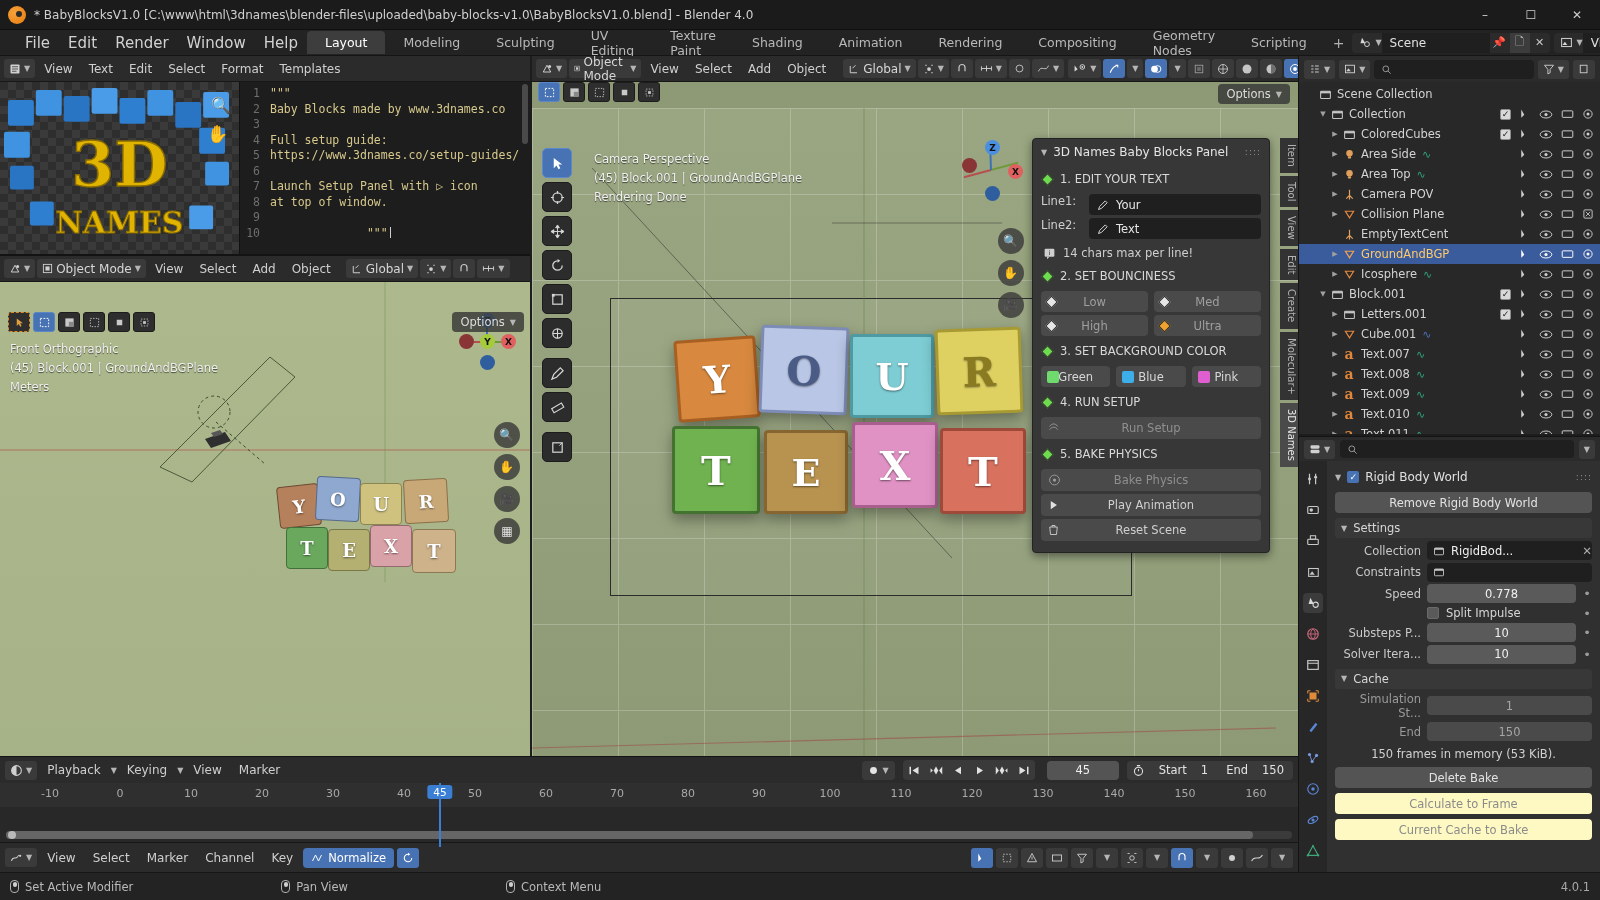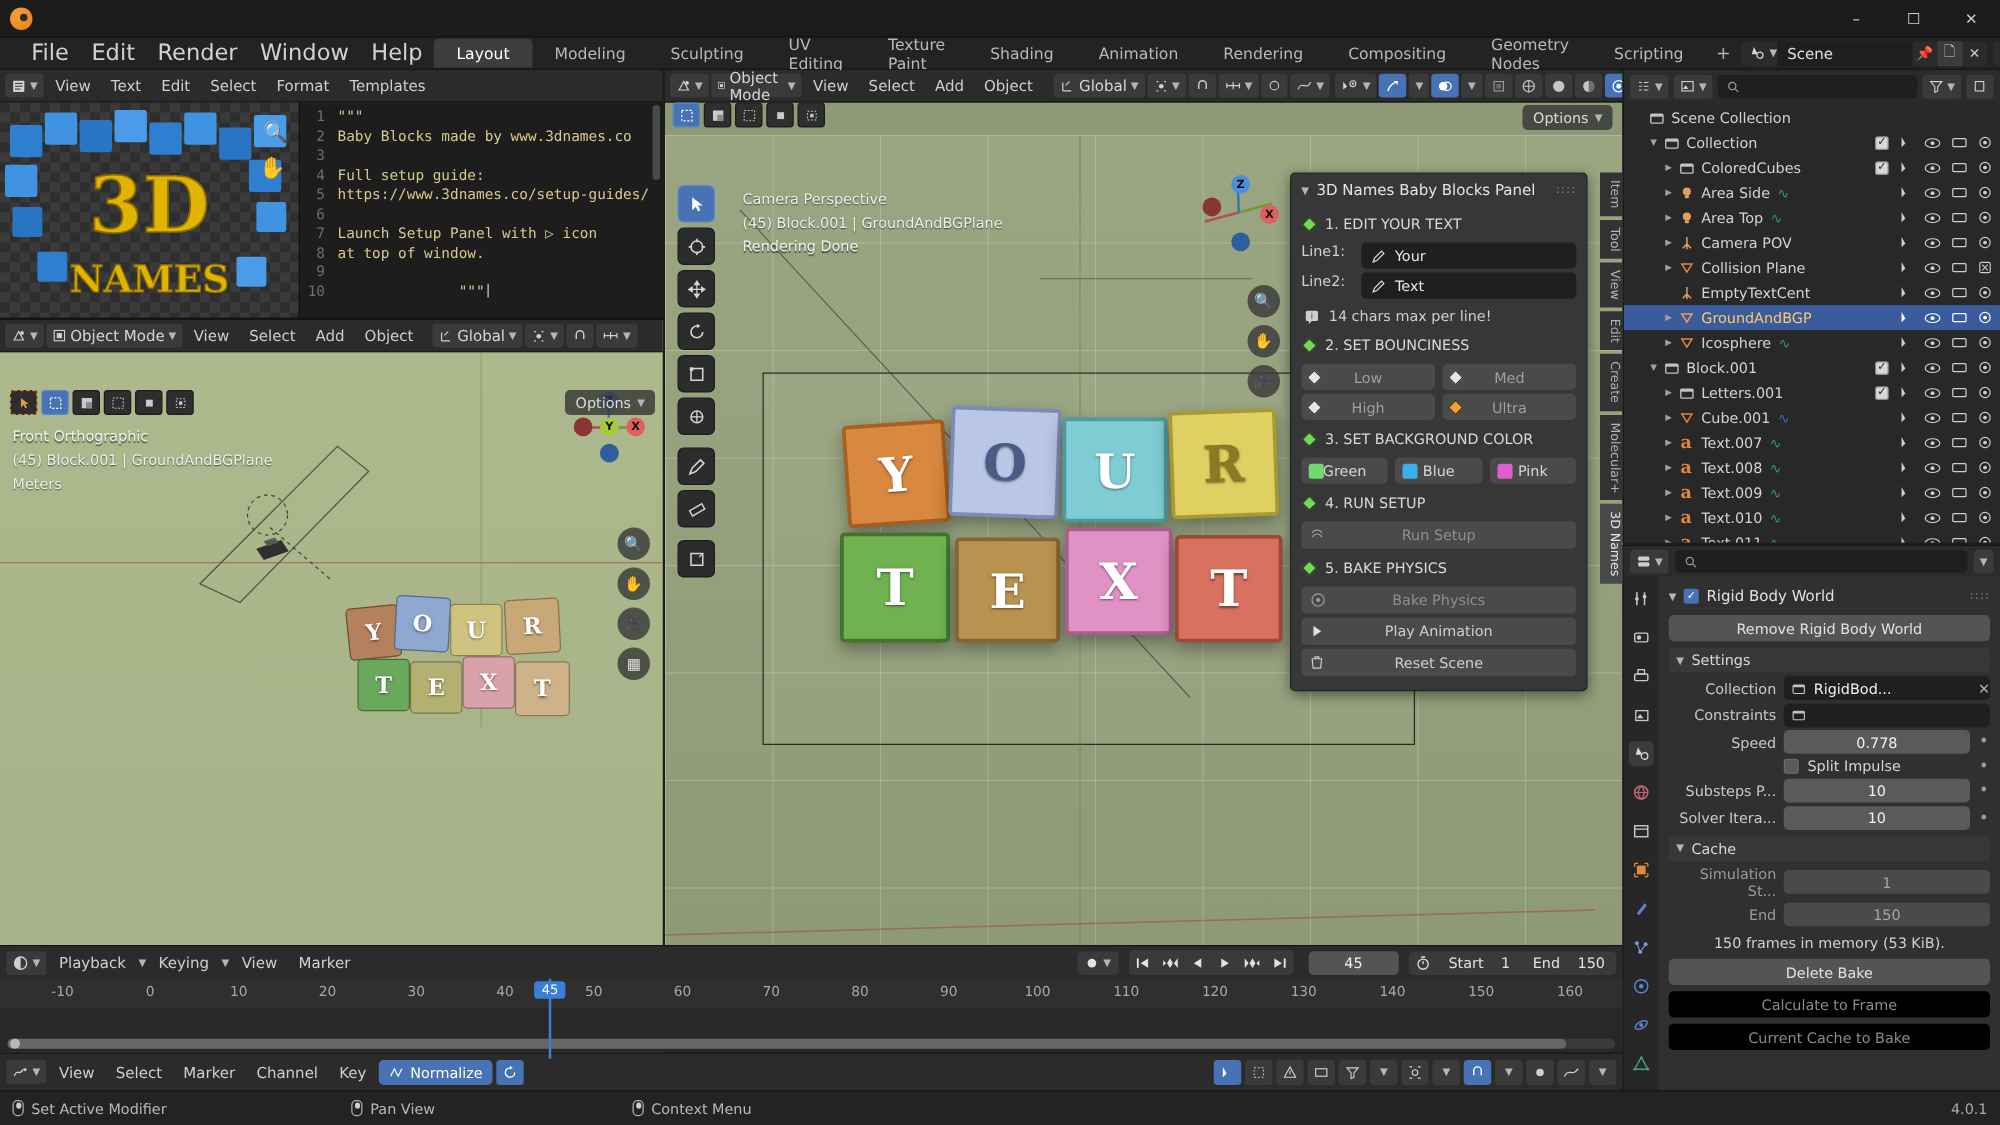--- a/index.html
+++ b/index.html
@@ -18,21 +18,21 @@
   .winbtns { margin-left:auto; display:flex; }
   .winbtn { width:46px; height:30px; display:flex; align-items:center; justify-content:center;
      color:#cfcfcf; font-size:12px; }
 
   
   .topbar { height:26px; background:#232323; display:flex; align-items:center; padding:0 4px;
      border-bottom:1px solid #151515; }
   .tb-logo { width:17px;height:17px;border-radius:50%;
      background:radial-gradient(circle at 35% 35%,#f3a04a,#e3790c); margin:0 8px 0 4px; position:relative;}
   .tb-logo::after{content:"";position:absolute;width:5px;height:5px;border-radius:50%;background:#232323;left:8px;top:5px;}
-  .menu { padding:3px 9px; color:#d2d2d2; font-size:18px; border-radius:3px; }
+  .menu { padding:3px 9px; color:#d2d2d2; font-size:15px; border-radius:3px; }
   .wsgap{width:16px;}
   .ws { padding:4px 18px; font-size:12.5px; color:#b9b9b9; border-radius:4px 4px 0 0;}
   .ws.active{ background:#3d3d3d; color:#fff;}
   .ws-plus{ padding:4px 8px; color:#b0b0b0; font-size:14px;}
   .topright{ margin-left:auto; display:flex; align-items:center; gap:4px; padding-right:6px;}
   .scene-field{ display:flex; align-items:center; background:#2b2b2b; border-radius:4px; height:20px;}
   .sf-ic{ display:flex;align-items:center; padding:0 4px 0 6px; color:#d0d0d0;}
   .sf-name{ background:#1f1f1f; height:20px; display:flex;align-items:center; padding:0 26px 0 8px;
      font-size:12px; color:#e0e0e0; border-radius:0; min-width:108px;}
   .sf-btn{ width:20px;height:20px;display:flex;align-items:center;justify-content:center;color:#c8c8c8;font-size:11px;}
@@ -156,21 +156,21 @@
   .pr-tabs{ position:absolute; top:24px; left:0; width:28px; bottom:0; background:#272727;
      display:flex; flex-direction:column; align-items:center; gap:11px; padding-top:8px;}
   .pr-tab{ width:20px;height:20px; display:flex;align-items:center;justify-content:center; font-size:12px;}
   .pr-tab.sel{ background:#3b3b3b; border-radius:4px;}
   .pr-body{ position:absolute; top:24px; left:28px; right:0; bottom:0; padding:6px 8px; overflow:hidden;}
   .pr-head-row{ display:flex; align-items:center; gap:6px; font-size:12px; color:#e0e0e0; padding:3px 0;}
   .pr-chk{ width:12px;height:12px;border-radius:2px;background:#4772b3;display:flex;align-items:center;
      justify-content:center;color:#fff;font-size:9px;}
   .pr-btn{ width:100%; height:21px; background:#545454; border-radius:4px; display:flex; align-items:center;
      justify-content:center; font-size:11.5px; color:#e2e2e2; margin:5px 0;}
-  .pr-btn.dim{ color:#8b8b8b; background:#000000;}
+  .pr-btn.dim{ color:#8b8b8b; background:#fef9c3;}
   .pr-sect{ display:flex; align-items:center; gap:6px; font-size:11.5px; color:#d8d8d8;
      background:#383838; border-radius:3px; padding:3px 6px; margin:5px 0 3px 0;}
   .pr-row{ display:flex; align-items:center; gap:6px; margin:2.5px 0; font-size:11.5px;}
   .pr-lbl{ width:86px; text-align:right; color:#c9c9c9;}
   .pr-val{ flex:1; height:19px; background:#5a5a5a; border-radius:4px; display:flex; align-items:center;
      justify-content:center; color:#f0f0f0; font-size:11.5px; position:relative;}
   .pr-val.dark{ background:#1f1f1f; justify-content:flex-start; padding-left:6px; gap:6px;}
   .pr-val.dim{ background:#4a4a4a; color:#a5a5a5;}
   .pr-dot{ width:10px; color:#9b9b9b; text-align:center; font-size:13px;}
   .pr-note{ text-align:center; font-size:11.5px; color:#d0d0d0; margin:6px 0;}
@@ -224,20 +224,21 @@
      font-family:"DejaVu Serif", serif; font-weight:bold; color:#fff; text-shadow:0 1px 2px rgba(0,0,0,.5);}
   svg{ display:block; }
 </style>
 </head>
 <body>
 
 <div class="app">
 
   <div class="titlebar">
     <span class="blender-logo"></span>
+    <span class="title-text">* BabyBlocksV1.0 [C:\www\html\3dnames\blender-files\uploaded\baby-blocks-v1.0\BabyBlocksV1.0.blend] - Blender 4.0</span>
     <div class="winbtns">
       <div class="winbtn">–</div>
       <div class="winbtn">☐</div>
       <div class="winbtn close">✕</div>
     </div>
   </div>
 
   <div class="topbar">
     <span class="tb-logo"></span>
     <div class="menu">File</div>

